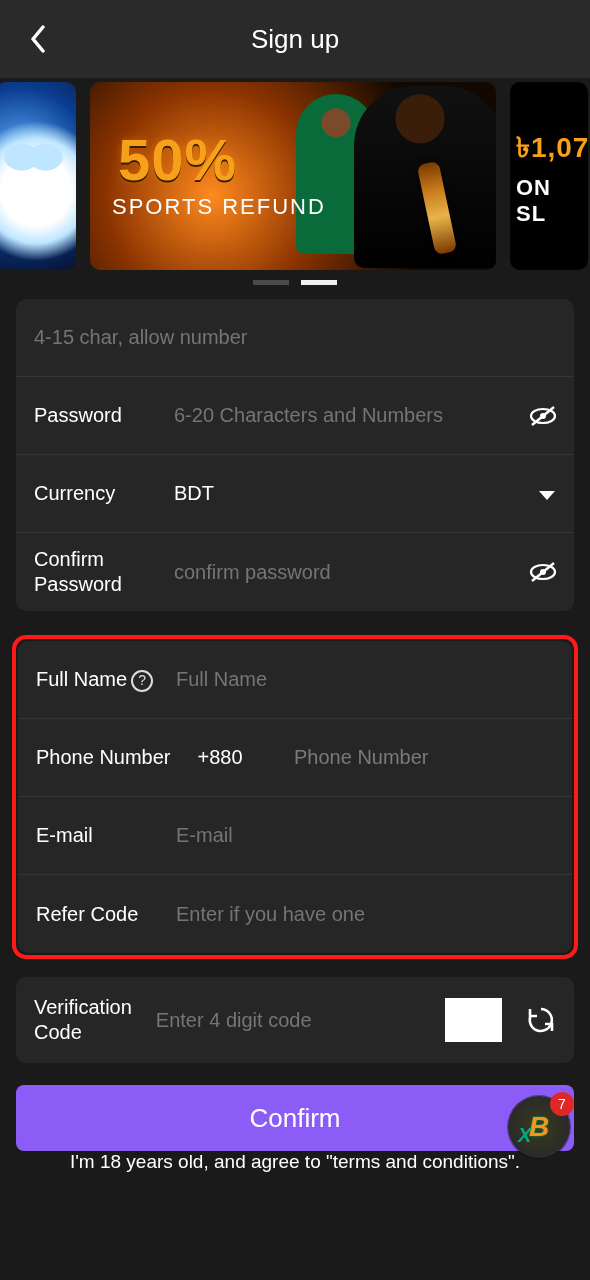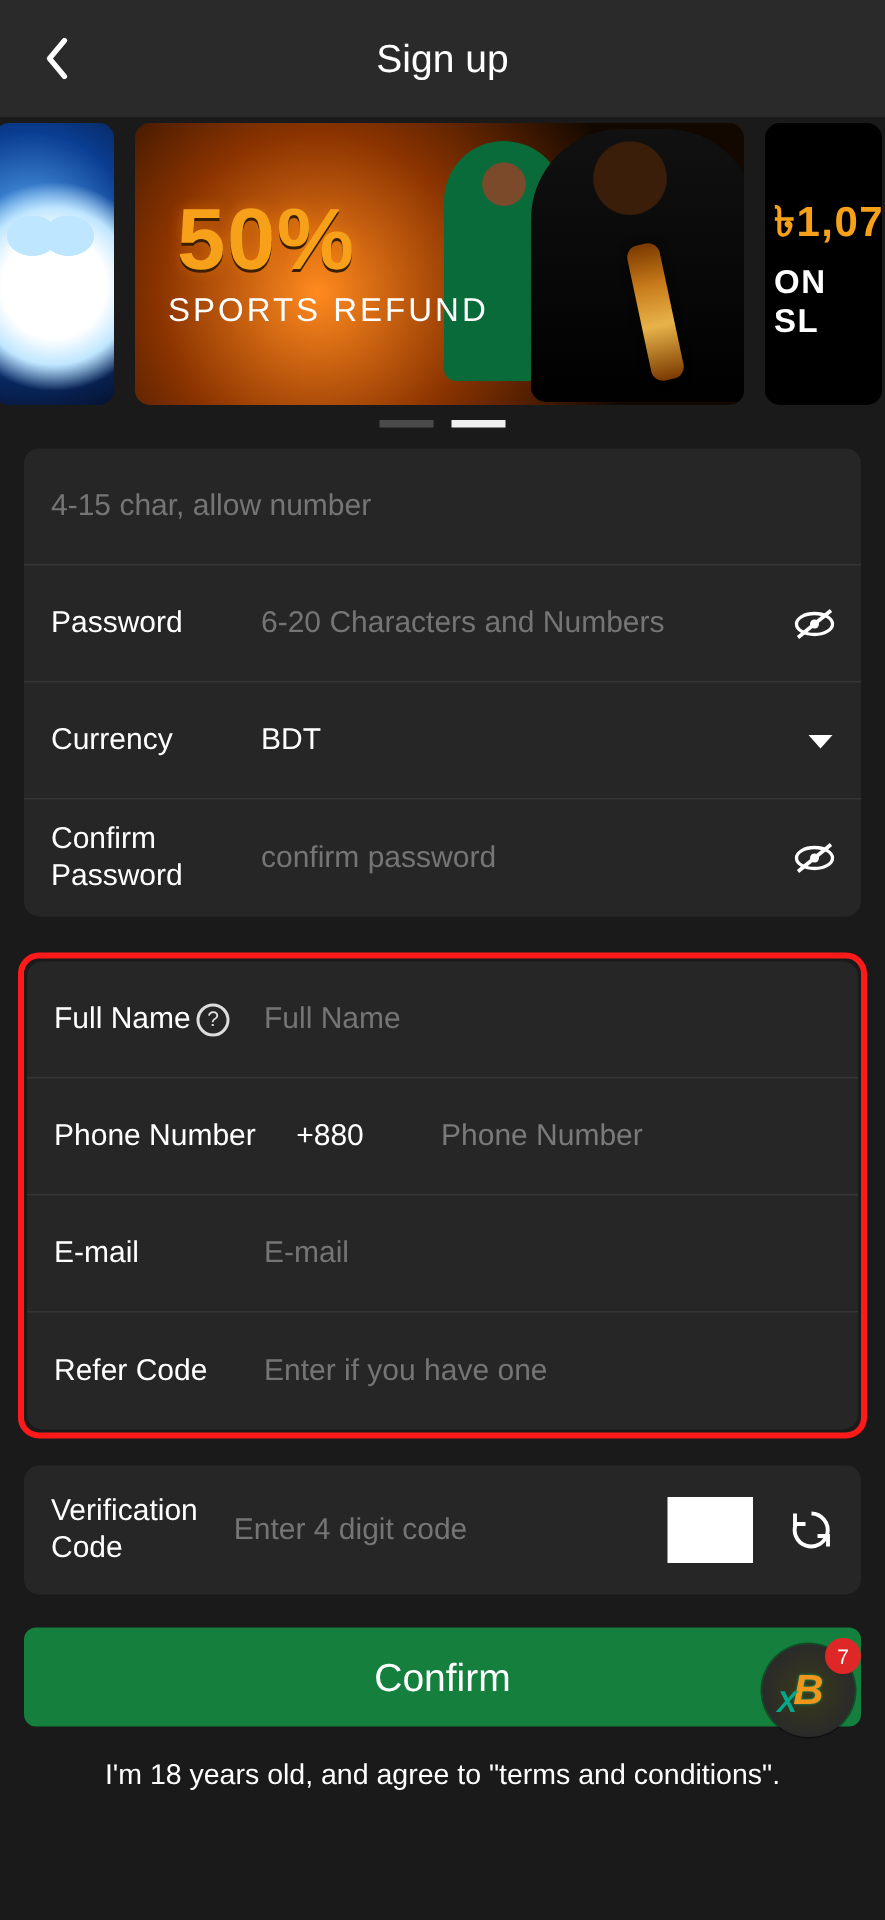--- a/index.html
+++ b/index.html
@@ -221,35 +221,34 @@
     background:#fff;
   }
   .reload {
     width:30px;height:30px;
     cursor:pointer;
     margin-left:auto;
   }
   .reload svg{width:30px;height:30px;}
   .confirm {
     margin:22px 16px 0;
-    background:#15803d;
+    background:#8b5cf6;
     height:66px;
     border:none;
     border-radius:8px;
     color:#fff;
     font-size:26px;
     font-weight:500;
     width: calc(100% - 32px);
     cursor:pointer;
   }
   .agree {
     text-align:center;
     color:#fff;
     font-size:19px;
-    margin-top:22px;
   }
   .fab {
     position:absolute;
     right:20px;
     top:1096px;
     width:62px;height:62px;
     border-radius:50%;
     background: radial-gradient(circle at 50% 50%, #3a3a1a 0%, #2a2a2a 70%);
     display:flex;align-items:center;justify-content:center;
     box-shadow: 0 0 0 1px rgba(0,0,0,.4);

